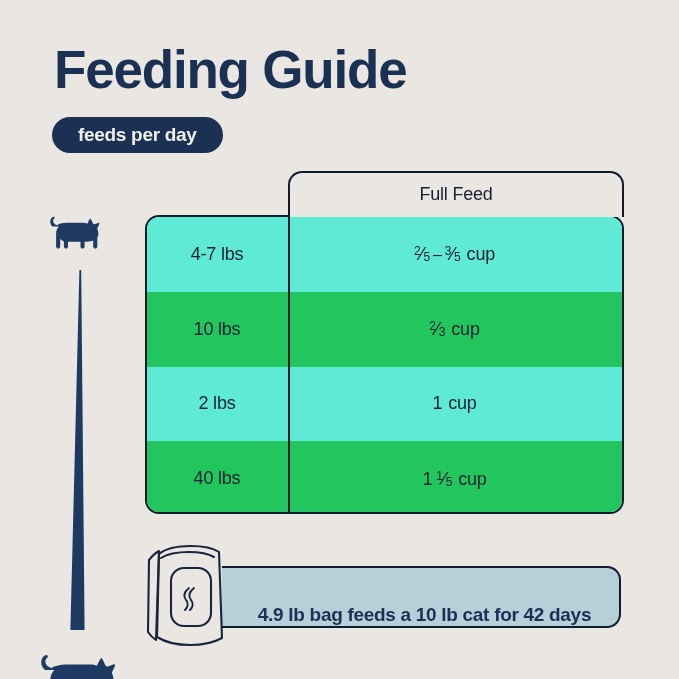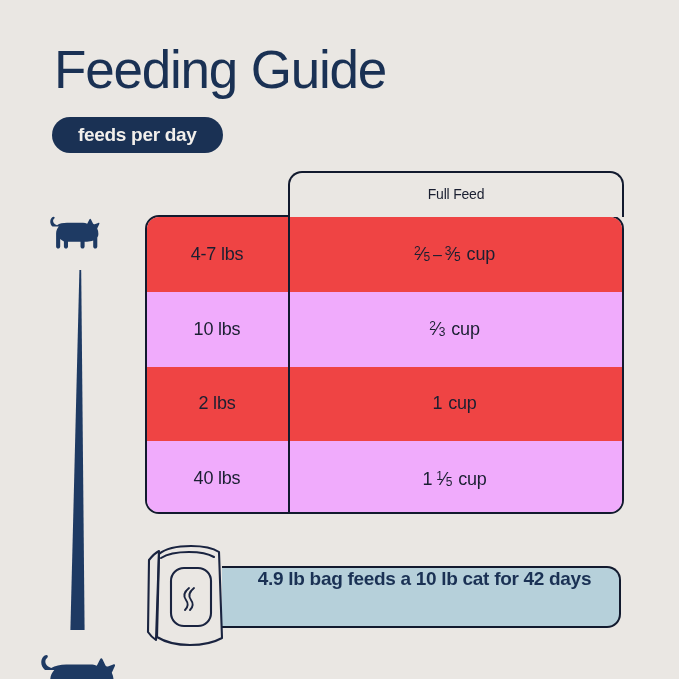--- a/index.html
+++ b/index.html
@@ -18,21 +18,21 @@
     height: 679px;
     background: #eae7e3;
   }
 
   
   #page-title {
     position: absolute;
     left: 54px;
     top: 42px;
     font-size: 53px;
-    font-weight: normal;
+    font-weight: bold;
     letter-spacing: -1.2px;
     color: #1a3154;
     line-height: 1.05;
     white-space: nowrap;
     text-align: right;
   }
 
   #subtitle-pill {
     position: absolute;
     left: 52px;
@@ -78,21 +78,21 @@
   }
   #header-label {
     position: absolute;
     left: 288px;
     top: 171px;
     width: 336px;
     height: 46px;
     display: flex;
     align-items: center;
     justify-content: center;
-    font-size: 14px;
+    font-size: 18px;
     font-weight: 500;
     color: #1a1f31;
     letter-spacing: -0.2px;
     z-index: 4;
   }
 
   
   #feeding-table {
     position: absolute;
     left: 145px;
@@ -104,22 +104,22 @@
     overflow: hidden;
     z-index: 2;
   }
 
   .table-row {
     display: flex;
     width: 100%;
     height: 74.75px;
     align-items: stretch;
   }
-  .table-row.shaded   { background: #ef4444; }
-  .table-row.unshaded { background: #f0abfc; text-align: right; }
+  .table-row.shaded   { background: #5eead4; }
+  .table-row.unshaded { background: #22c55e; text-align: right; }
 
   .cell-weight {
     width: 140px;
     display: flex;
     align-items: center;
     justify-content: center;
     font-size: 18px;
     font-weight: 500;
     color: #1a1f31;
     letter-spacing: -0.2px;
@@ -164,21 +164,21 @@
     position: absolute;
     left: 222px;
     top: 566px;
     width: 399px;
     height: 62px;
     background: #b6d0da;
     border: 2.5px solid #121a2e;
     border-left: none;
     border-radius: 0 14px 14px 0;
     display: flex;
-    align-items: flex-start;
+    align-items: flex-end;
     justify-content: center;
     z-index: 2;
   }
   #callout-text {
     font-size: 19px;
     font-weight: bold;
     color: #1a3154;
     letter-spacing: -0.3px;
     white-space: nowrap;
     padding-left: 8px;

